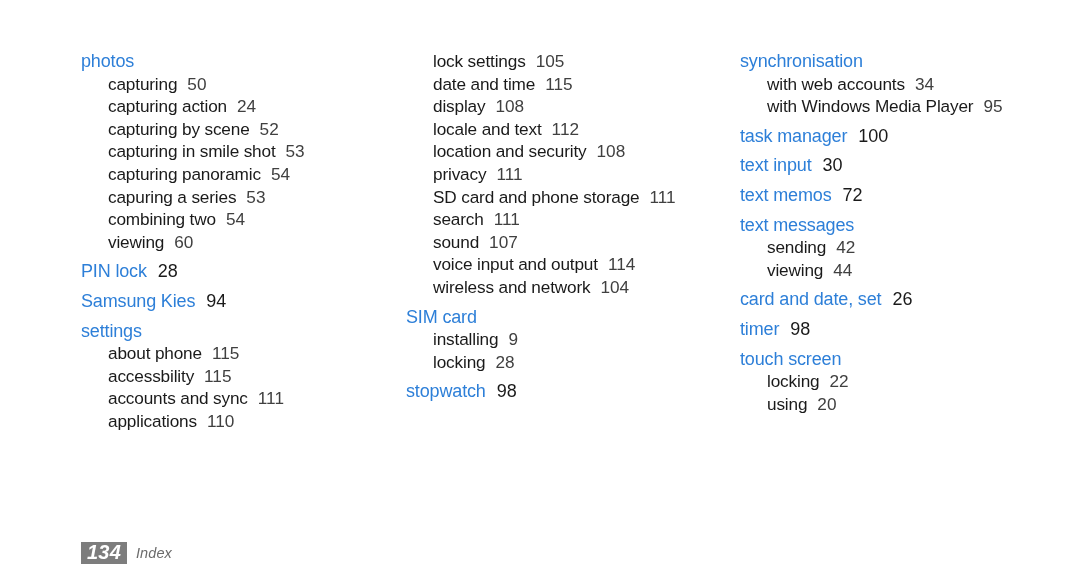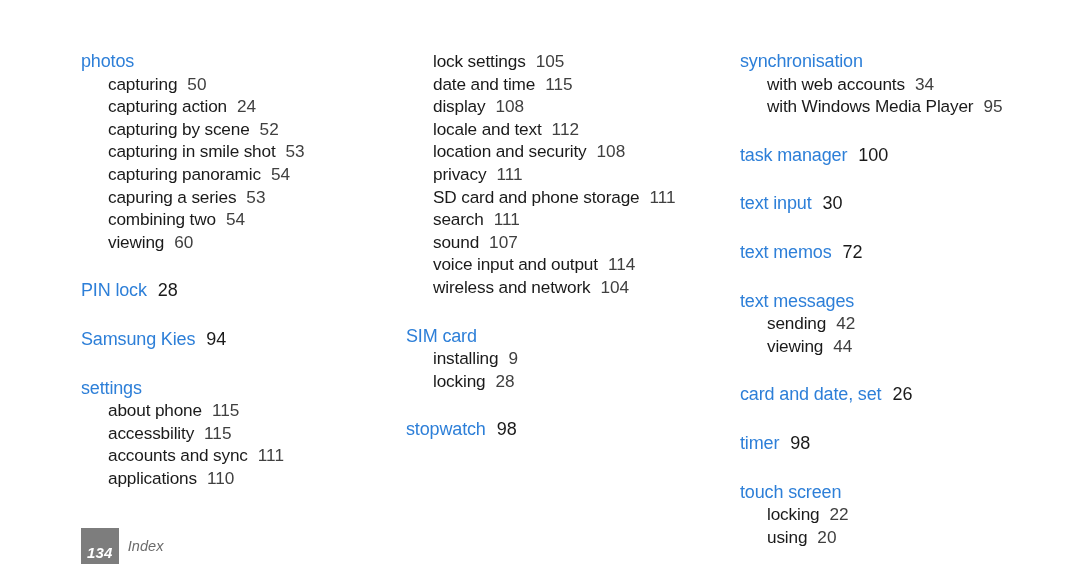--- a/index.html
+++ b/index.html
@@ -35,21 +35,21 @@
 
   .column {
     position: absolute;
     top: 0;
   }
   .column.col-0 { left: 65px;  width: 330px; }
   .column.col-1 { left: 390px; width: 320px; }
   .column.col-2 { left: 724px; width: 340px; }
 
   .group { margin: 0; padding: 0; }
-  .group + .group { margin-top: 26px; }
+  .group + .group { margin-top: 7px; }
 
   .entry {
     display: block;
     white-space: nowrap;
     line-height: 22.6px;
     font-size: 17.5px;
     letter-spacing: -0.15px;
   }
 
   .entry.heading {
@@ -85,25 +85,25 @@
     bottom: 22px;
     display: flex;
     align-items: center;
     gap: 9px;
   }
 
   .footer .page-number {
     display: inline-block;
     background: #7d7d7d;
     color: #ffffff;
-    font-size: 15px;
+    font-size: 20px;
     font-style: italic;
     font-weight: bold;
     line-height: 19px;
-    padding: 15px 6px 2px 6px;
+    padding: 1px 6px 2px 6px;
     letter-spacing: 0.2px;
   }
 
   .footer .section-label {
     color: #6b6b6b;
     font-size: 14.5px;
     font-style: italic;
     letter-spacing: 0.1px;
   }
 </style>

